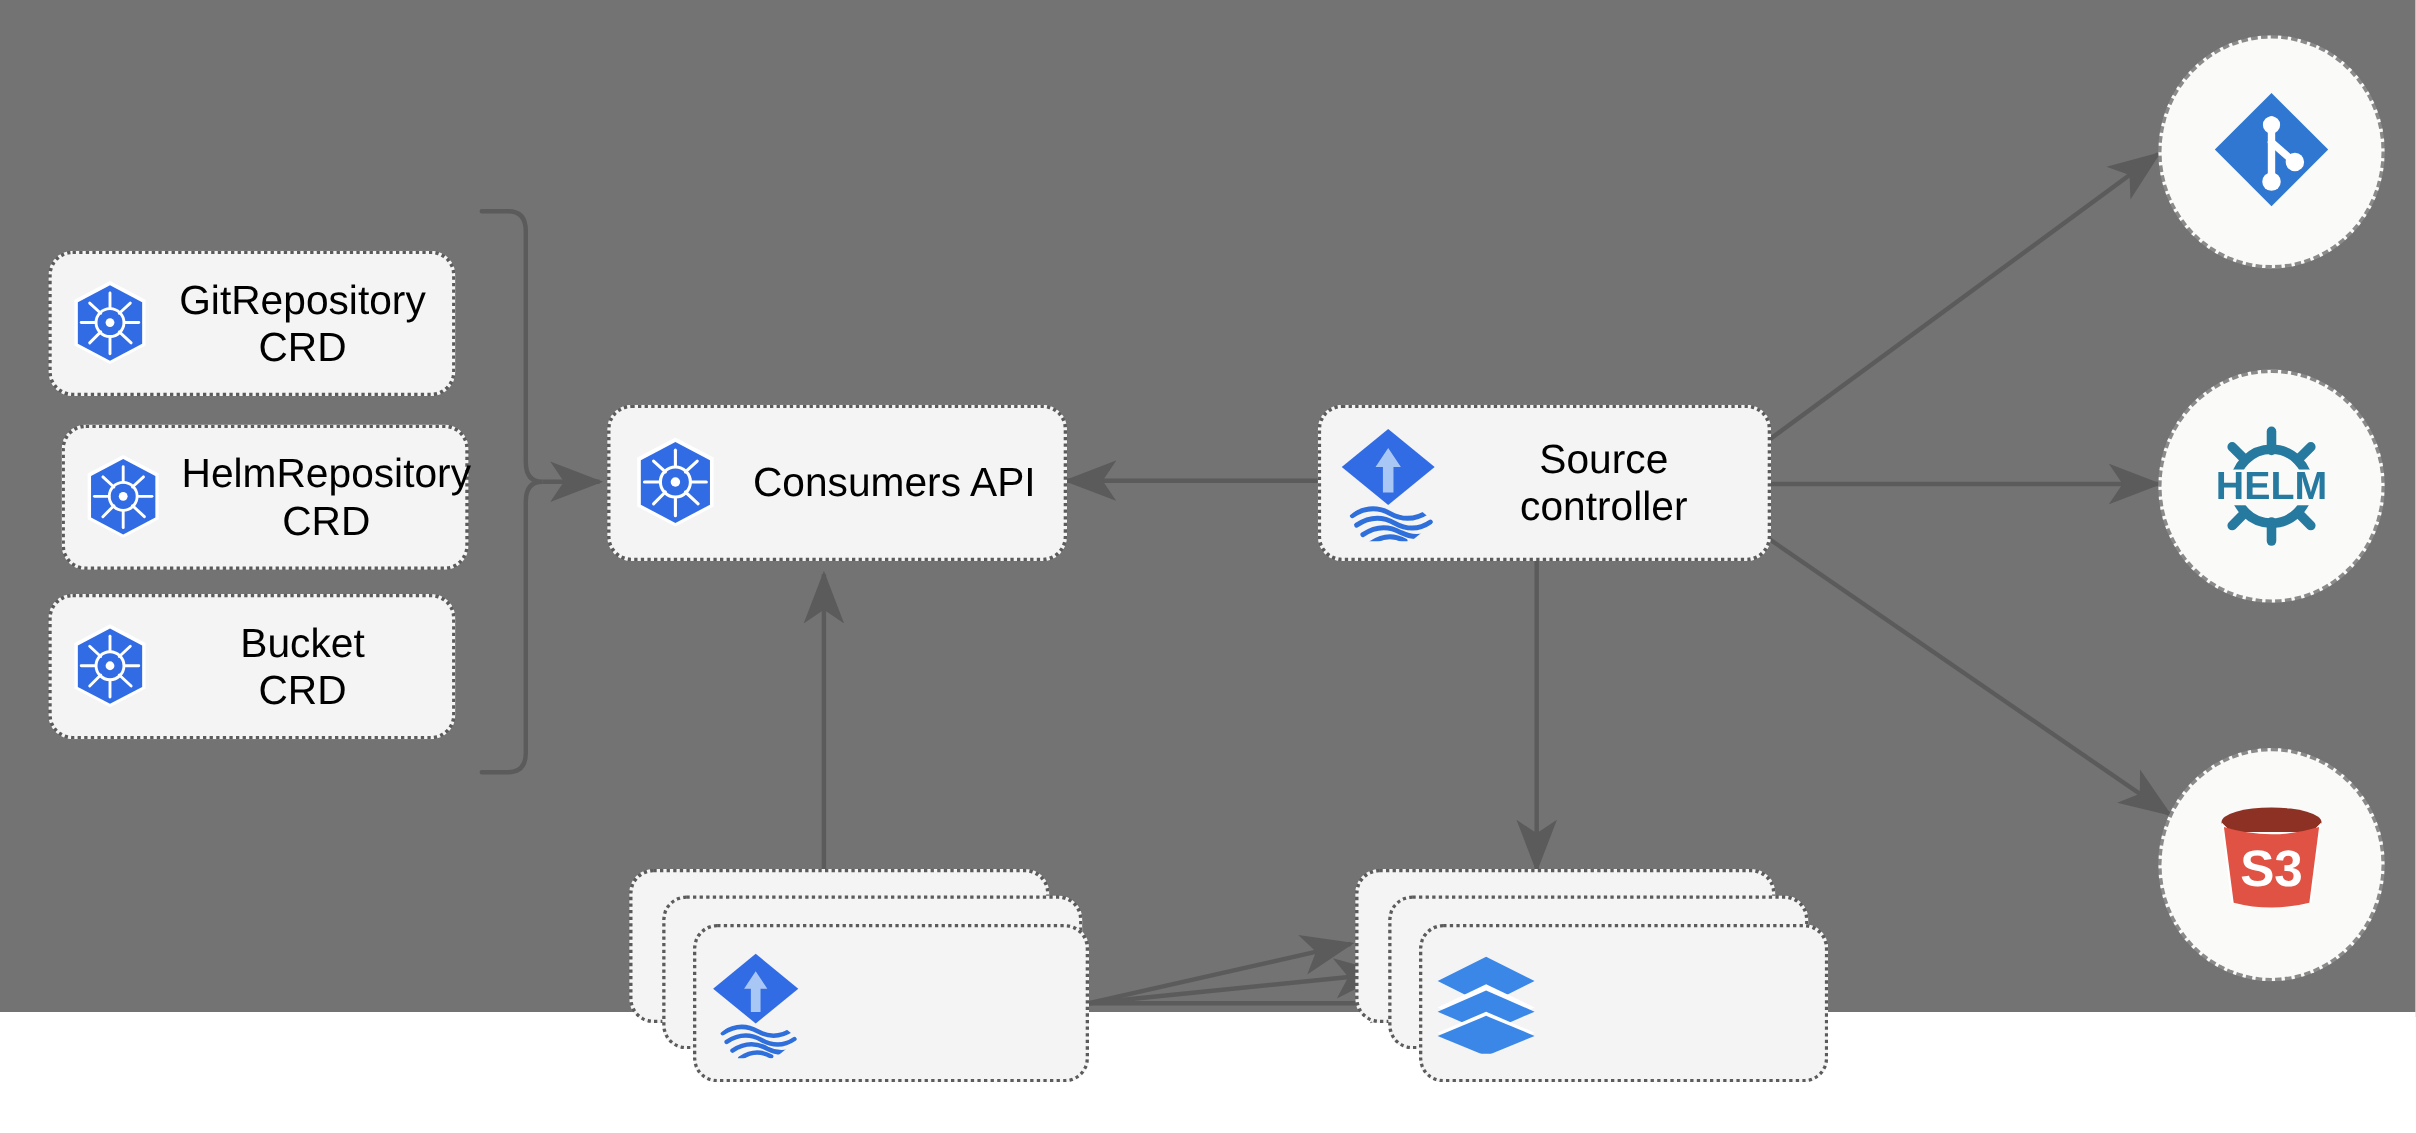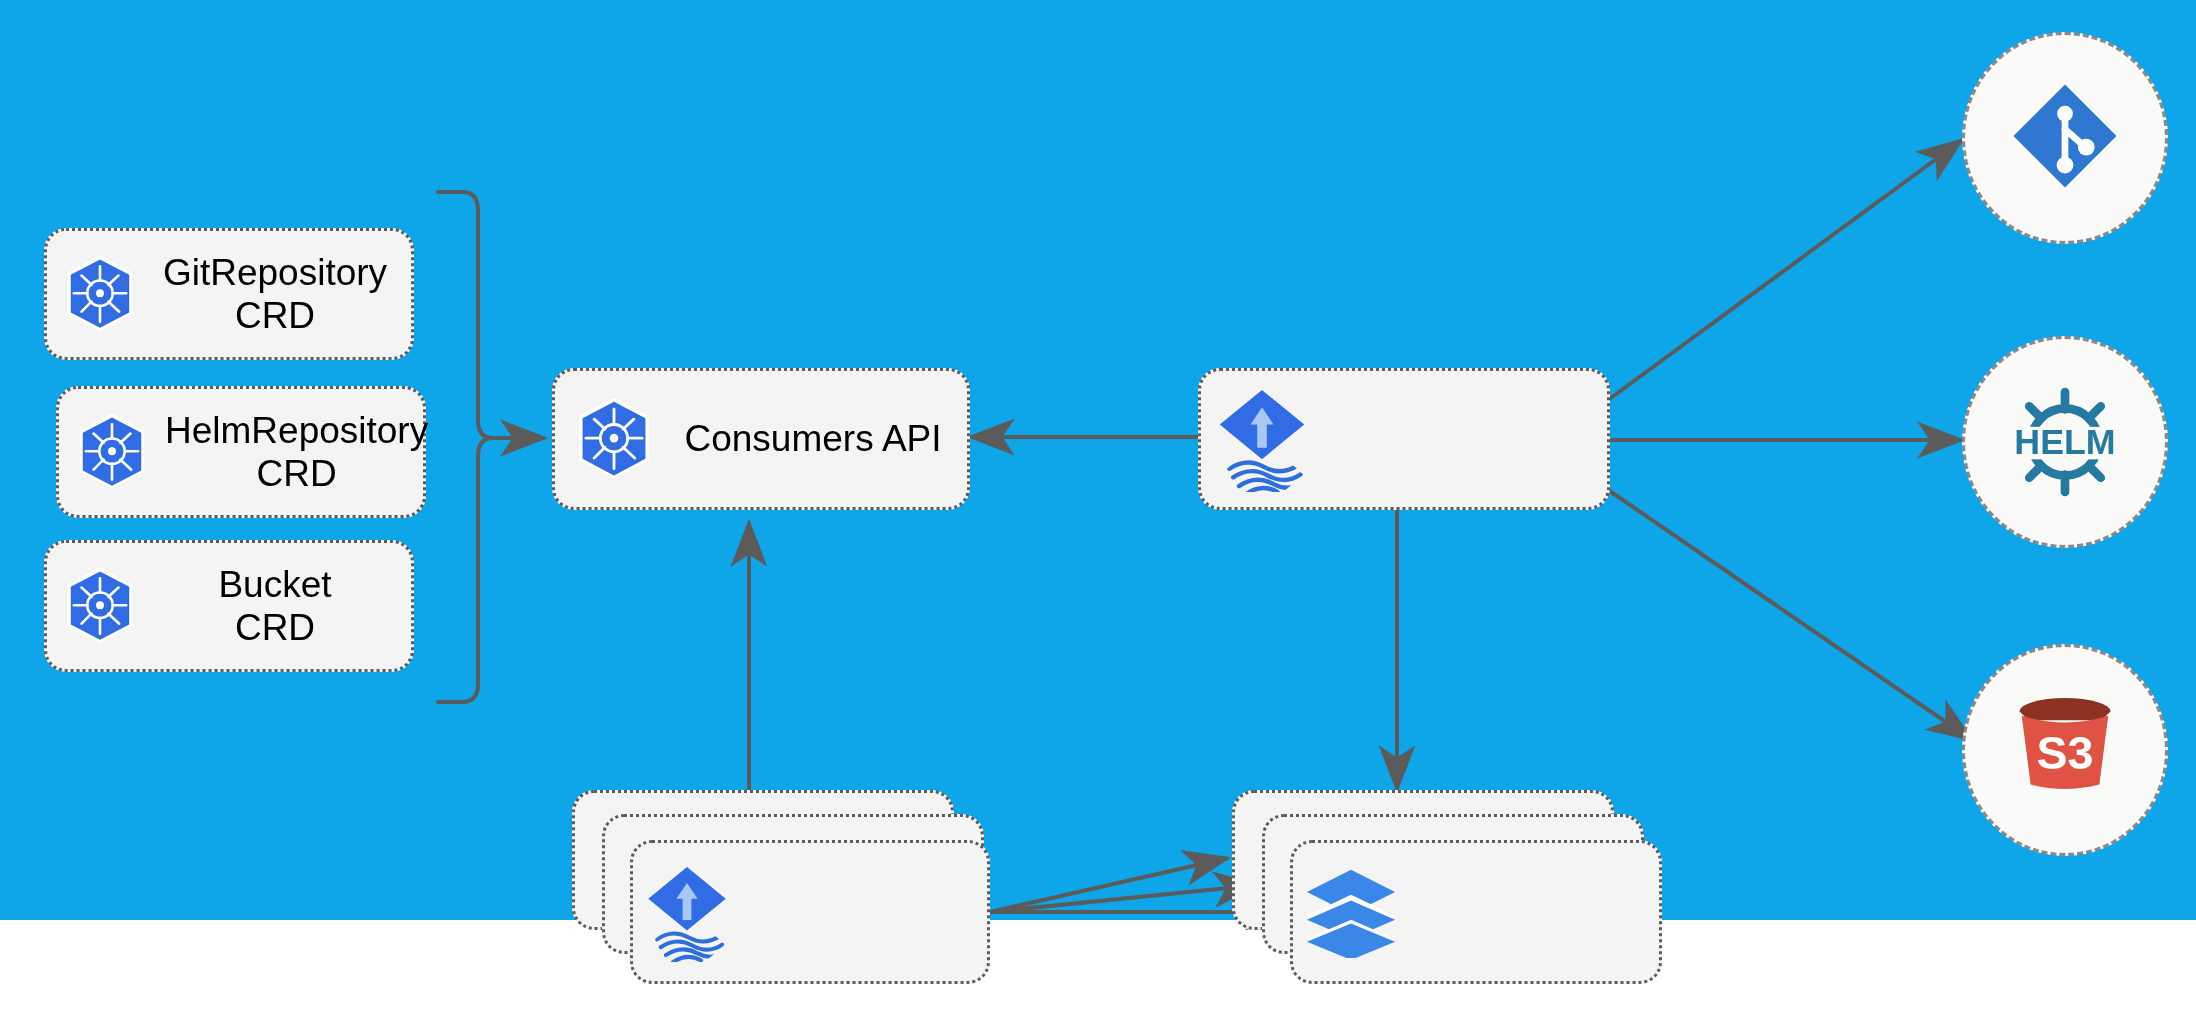--- a/index.html
+++ b/index.html
@@ -1,21 +1,21 @@
 <!DOCTYPE html>
 <html><head>
 <meta charset="utf-8">
 <title>Flux Source Controller Architecture</title>
 <style>
   html,body{margin:0;padding:0;background:#ffffff;}
   body{
     font-family:"Liberation Sans", sans-serif;
     width:2196px;height:1030px;overflow:hidden;position:relative;
   }
-  #stage{position:relative;width:2196px;height:920px;background:#0ea5e9;}
+  #stage{position:relative;width:2196px;height:920px;background:#737373;}
 
   
   .node{
     position:absolute;
     background:#f4f4f4;
     border:3px dotted #5b5b5b;
     border-radius:22px;
     box-sizing:border-box;
     display:flex;
     align-items:center;
@@ -195,20 +195,22 @@
             <path d="M20,95 Q38,83 56,93 Q74,103 90,92"></path>
             <path d="M26,104 Q44,92 62,102 Q78,110 92,101"></path>
             <path d="M34,112 Q50,101 66,110"></path>
           </g>
         </g>
         <clipPath id="fluxdia1">
             <polygon points="50,56 94,92 50,128 6,92"></polygon>
           </clipPath>
       </svg>
     </span>
+    <span class="label">Source
+controller</span>
   </div>
 
   <div class="stack-shadow" style="left:572px;top:790px;width:382px;height:140px;"></div>
   <div class="stack-shadow" style="left:602px;top:814px;width:382px;height:140px;"></div>
   <div class="node" style="left:630px;top:840px;width:360px;height:144px;">
     <span class="ico" style="width:108px;">
       <svg width="88" height="100" viewBox="0 0 100 110" aria-hidden="true">
         <polygon points="50,4 94,40 50,76 6,40" fill="#326ce5"></polygon>
         <path d="M50,22 L62,40 L55,40 L55,64 L45,64 L45,40 L38,40 Z" fill="#a9c7f4"></path>
         <g clip-path="url(#fluxdia2)">
@@ -266,21 +268,21 @@
           <line x1="82" y1="82" x2="93" y2="93"></line>
           <line x1="93" y1="27" x2="82" y2="38"></line>
           <line x1="38" y1="82" x2="27" y2="93"></line>
         </g>
         <rect x="4" y="46" width="112" height="30" fill="#fafaf8"></rect>
         <text x="60" y="71" text-anchor="middle" font-family="Liberation Sans, sans-serif" font-size="33" font-weight="bold" fill="#277a9f">HELM</text>
       </svg>
     </span>
   </div>
 
-  <div class="circle" style="left:1962px;top:644px;width:206px;height:212px;text-decoration:underline;">
+  <div class="circle" style="left:1962px;top:680px;width:206px;height:212px;text-decoration:underline;">
     <span>
       <svg width="122" height="122" viewBox="0 0 110 110" aria-hidden="true">
         <ellipse cx="55" cy="22" rx="41" ry="12" fill="#8c3123"></ellipse>
         <path d="M14,22 L22,30 L88,30 L96,22 L88,88 Q55,96 22,88 Z" fill="#fff"></path>
         <path d="M16,26 Q55,38 94,26 L86,88 Q55,96 24,88 Z" fill="#e05243"></path>
         <text x="55" y="74" text-anchor="middle" font-family="Liberation Sans, sans-serif" font-size="42" font-weight="bold" fill="#fff">S3</text>
       </svg>
     </span>
   </div>
 

